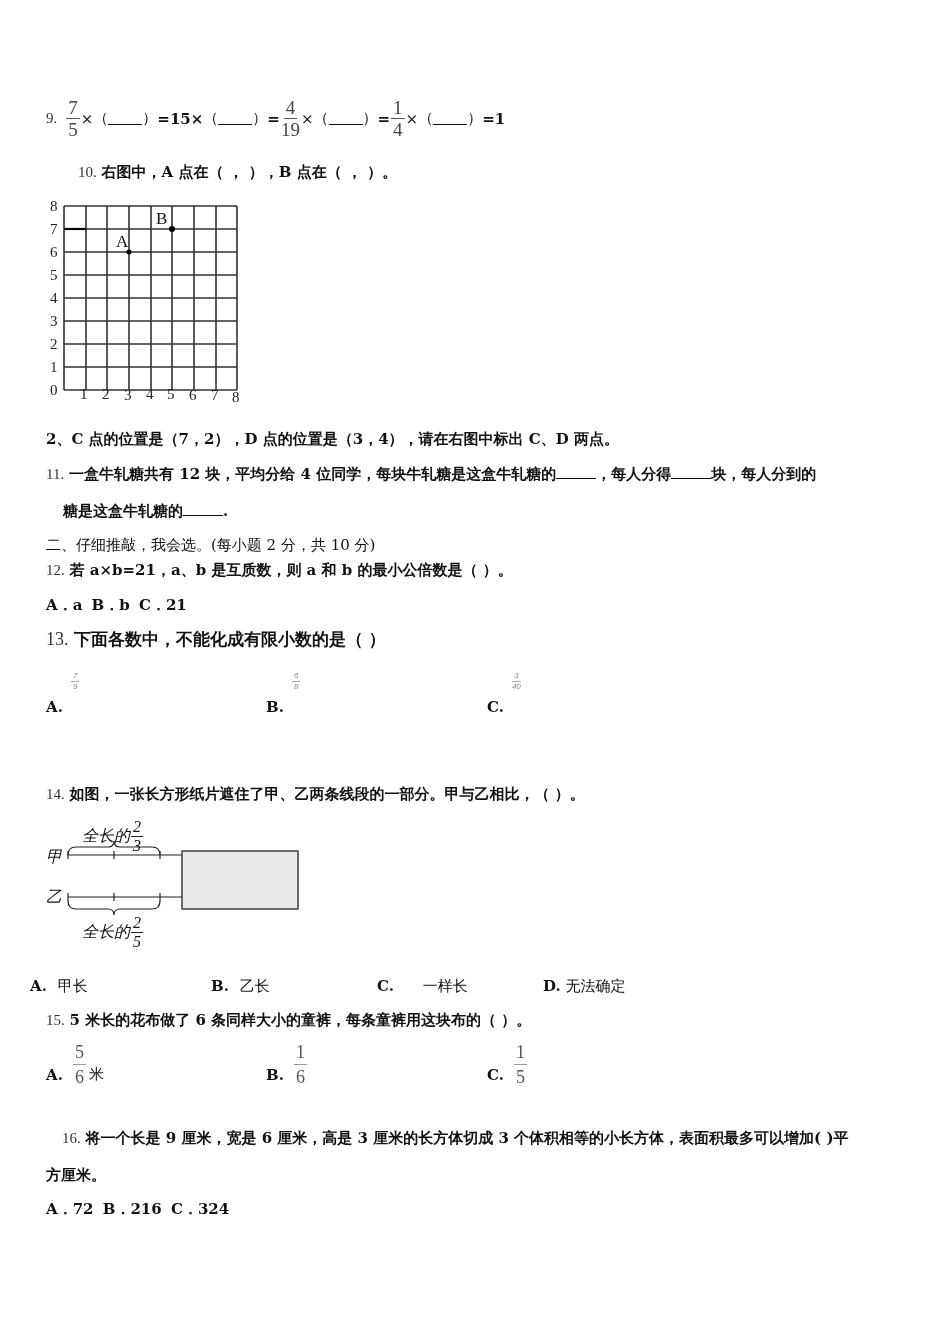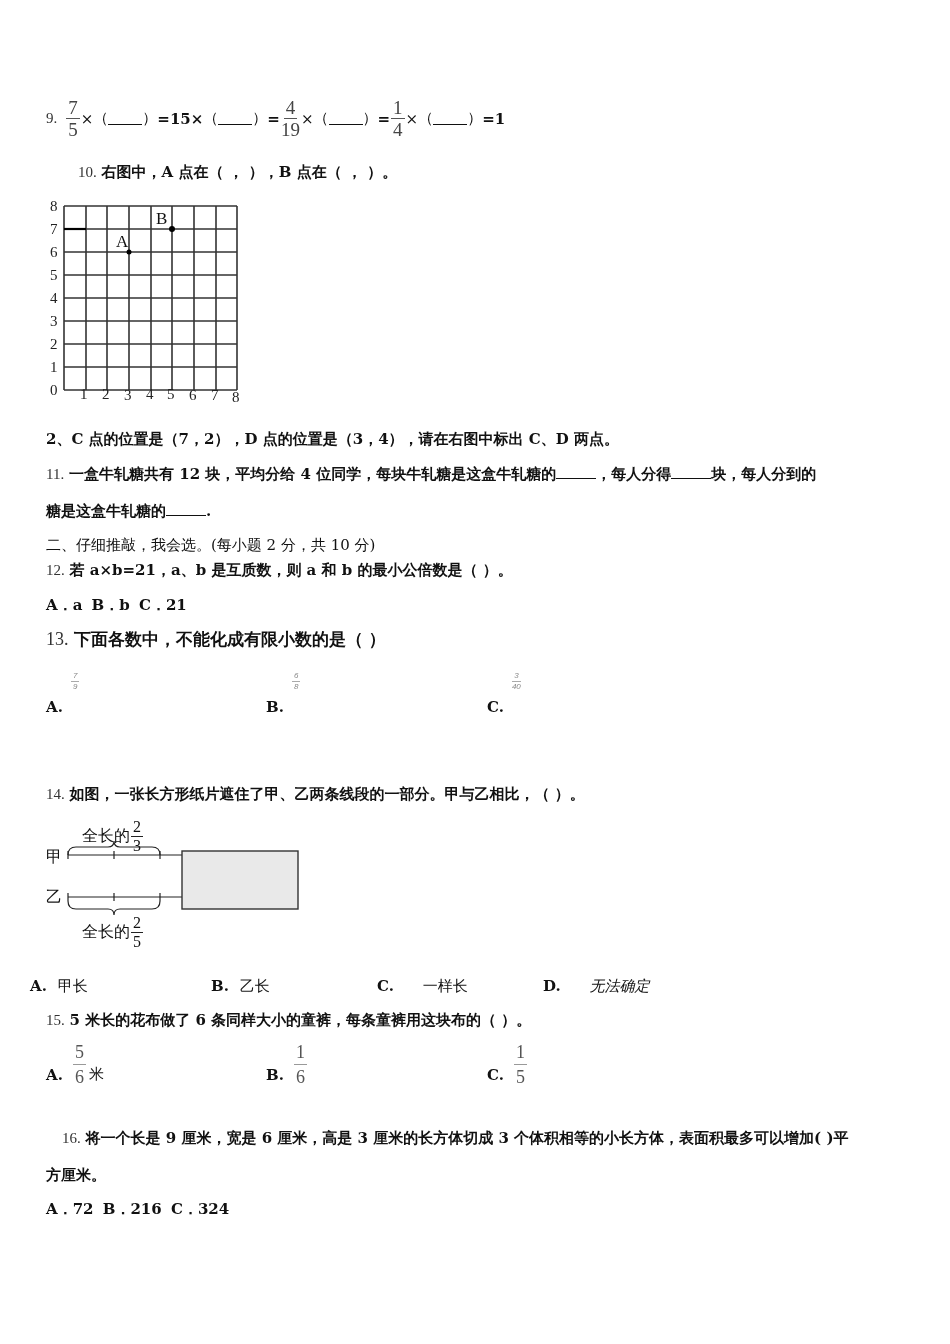--- a/index.html
+++ b/index.html
@@ -121,21 +121,21 @@
     <text x="110" y="28" font-size="17" fill="#111">B</text>
   </g>
 </svg>
 
 <div class="abs b" style="left:46px; top:430px;">2、C 点的位置是（7，2），D 点的位置是（3，4），请在右图中标出 C、D 两点。</div>
 
 <div class="abs" style="left:46px; top:465px;">
   <span class="num">11.</span>
   <span class="b">一盒牛轧糖共有 12 块，平均分给 4 位同学，每块牛轧糖是这盒牛轧糖的</span><span class="lb"></span><span class="b">，每人分得</span><span class="lb"></span><span class="b">块，每人分到的</span>
 </div>
-<div class="abs" style="left:46px; top:502px;text-align:right;">
+<div class="abs" style="left:63px; top:502px;text-align:right;">
   <span class="b">糖是这盒牛轧糖的</span><span class="lb"></span><span class="b">.</span>
 </div>
 
 <div class="abs" style="left:46px; top:536px;">二、仔细推敲，我会选。(每小题 2 分，共 10 分)</div>
 
 <div class="abs" style="left:46px; top:561px;">
   <span class="num">12.</span>
   <span class="b">若 a×b=21，a、b 是互质数，则 a 和 b 的最小公倍数是（   ）。</span>
 </div>
 <div class="abs opt" style="left:46px; top:596px; word-spacing:4px;">A．a    B．b    C．21</div>
@@ -164,21 +164,21 @@
     <span class="n">3</span>
     <span class="d">40</span>
   </span>
 </div>
 
 <div class="abs" style="left:46px; top:785px;">
   <span class="num">14.</span>
   <span class="b">如图，一张长方形纸片遮住了甲、乙两条线段的一部分。甲与乙相比，（    ）。</span>
 </div>
 
-<div class="abs" style="left:46px; top:815px; width:260px; height:135px;">
+<div class="abs" style="left:46px; top:815px; width:260px; height:135px;font-style:italic;">
   <div class="abs" style="left:36px; top:4px; font-size:16px; display:flex; align-items:center; font-family:'DejaVu Sans', sans-serif;">
     <span>全长的</span>
     <span class="frac" style="font-family:'Liberation Serif', serif; font-size:16px;">
       <span class="n" style="border-bottom-color:#222;">2</span>
       <span class="d">3</span>
     </span>
   </div>
   <div class="abs" style="left:0px; top:32px; font-size:16px; font-family:'DejaVu Sans', sans-serif;">甲</div>
   <div class="abs" style="left:0px; top:72px; font-size:16px; font-family:'DejaVu Sans', sans-serif;">乙</div>
   <svg class="abs" style="left:0; top:0;" width="260" height="135" viewBox="0 0 260 135">
@@ -216,21 +216,21 @@
 <div class="abs" style="left:211px; top:977px;">
   <span class="opt">B.</span>
   <span style="margin-left:6px;">乙长</span>
 </div>
 <div class="abs" style="left:377px; top:977px;">
   <span class="opt">C.</span>
   <span style="margin-left:24px;">一样长</span>
 </div>
 <div class="abs" style="left:543px; top:977px;">
   <span class="opt">D.</span>
-  <span style="margin-left:24px;font-style:italic;">无法确定</span>
+  <span style="margin-left:0;">无法确定</span>
 </div>
 
 <div class="abs" style="left:46px; top:1011px;">
   <span class="num">15.</span>
   <span class="b">5 米长的花布做了 6 条同样大小的童裤，每条童裤用这块布的（    ）。</span>
 </div>
 <div class="abs" style="left:46px; top:1043px; display:flex; align-items:flex-end;">
   <span class="opt" style="margin-bottom:2px;">A.</span>
   <span class="frac mid" style="margin-left:10px;">
     <span class="n">5</span>

